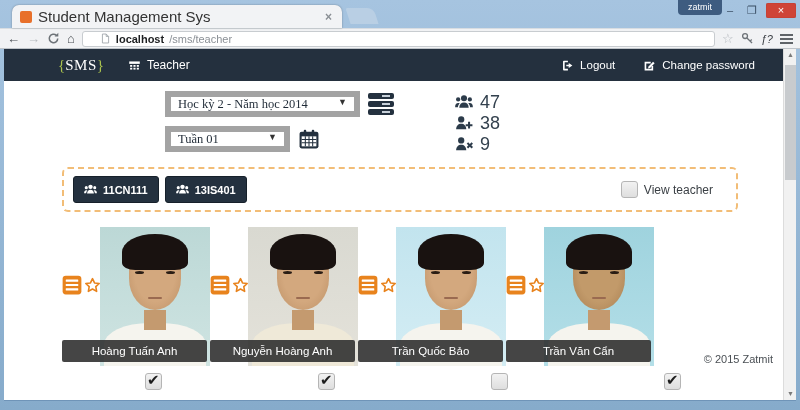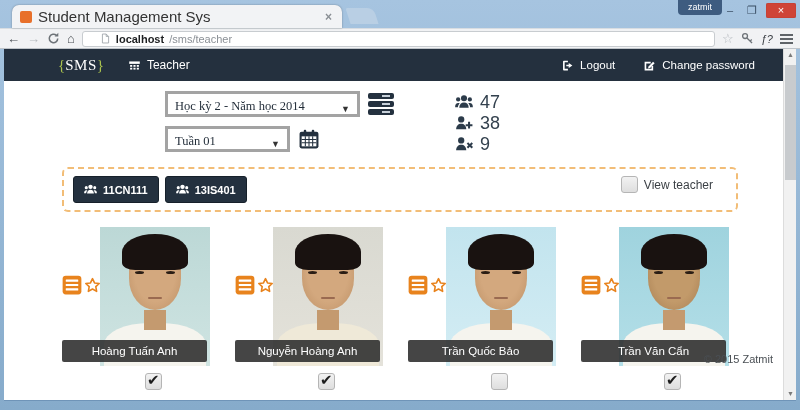--- a/index.html
+++ b/index.html
@@ -49,39 +49,39 @@
 
   .ic { width:14px; height:14px; fill:currentColor; }
   .ic13 { width:13px; height:13px; }
   .ic18 { width:18px; height:18px; }
 
   
   .content { position:relative; height:288px; padding:10px 48px 0 58px; }
   .filter-row { display:flex; margin-left:103px; }
   .selects { width:240px; }
   .sel-row { display:flex; align-items:center; gap:8px; margin-bottom:9px; }
-  .fake-select { background:#fff; border:3px solid #a3a3a3; display:flex; align-items:flex-end; justify-content:space-between; height:26px; padding:0 7px; font-family:"Liberation Serif","DejaVu Serif",serif; font-size:12.5px; color:#1f2a36; }
+  .fake-select { background:#fff; border:6px solid #a3a3a3; display:flex; align-items:flex-start; justify-content:space-between; height:26px; padding:0 7px; font-family:"Liberation Serif","DejaVu Serif",serif; font-size:12.5px; color:#1f2a36; }
   .sel-semester { width:195px; }
   .sel-week { width:125px; }
   .caret { font-size:9px; color:#333; margin-left:8px; }
   .tasks-icon { display:flex; flex-direction:column; gap:2px; }
   .tasks-icon i { display:block; width:26px; height:6px; background:#24313f; border-radius:2px; position:relative; }
   .tasks-icon i::after { content:""; position:absolute; right:4px; top:2px; width:8px; height:2px; background:#c7d0d9; }
   .stats { margin-left:50px; color:#2c3b4a; }
   .stat-row { display:flex; align-items:center; gap:7px; height:21px; }
   .stat-num { font-size:18px; line-height:1; color:#33414e; }
 
   
-  .class-panel { margin-top:6px; width:676px; border:2px dashed #f2bd77; border-radius:6px; padding:7px 9px; display:flex; align-items:flex-start; }
+  .class-panel { margin-top:6px; width:676px; border:2px dashed #f2bd77; border-radius:6px; padding:7px 9px; display:flex; align-items:center; }
   .class-btn { display:flex; align-items:center; gap:6px; background:#24313f; color:#fff; font-size:11px; font-weight:bold; border:1px solid #16202a; border-radius:3px; padding:6px 10px; margin-right:6px; }
   .view-normal { margin-left:auto; display:flex; align-items:center; gap:6px; margin-right:14px; }
   .vn-label { font-size:12px; color:#3a3f44; }
 
   
-  .cards { display:flex; gap:25px; margin-top:15px; }
+  .cards { display:flex; margin-top:15px; }
   .card { position:relative; width:148px; height:140px; }
   .card-icons { position:absolute; left:0; top:48px; display:flex; align-items:center; gap:2px; color:#e8831d; }
   .photo { position:absolute; left:38px; top:0; width:110px; height:139px; overflow:hidden; }
   .photo .shirt { position:absolute; bottom:-4px; left:4%; width:92%; height:34%; background:#f5f4ee; border-radius:45% 45% 0 0; }
   .photo .neck { position:absolute; bottom:26%; left:40%; width:20%; height:14%; background:#c49a6f; }
   .photo .face { position:absolute; top:14%; left:26%; width:48%; height:46%; border-radius:46% 46% 58% 58%; background:radial-gradient(ellipse at 50% 40%, #d3a87e 55%, #bd9065 100%); }
   .photo .hair { position:absolute; top:5%; left:20%; width:60%; height:26%; border-radius:50% 50% 20% 20%; background:#191210; }
   .photo .eyes { position:absolute; top:32%; left:32%; width:36%; height:3px; display:flex; justify-content:space-between; }
   .photo .eyes i { width:9px; height:3px; background:#2a1d14; border-radius:50%; }
   .photo .mouth { position:absolute; top:50%; left:44%; width:12%; height:2px; background:#9a6a50; border-radius:2px; }

